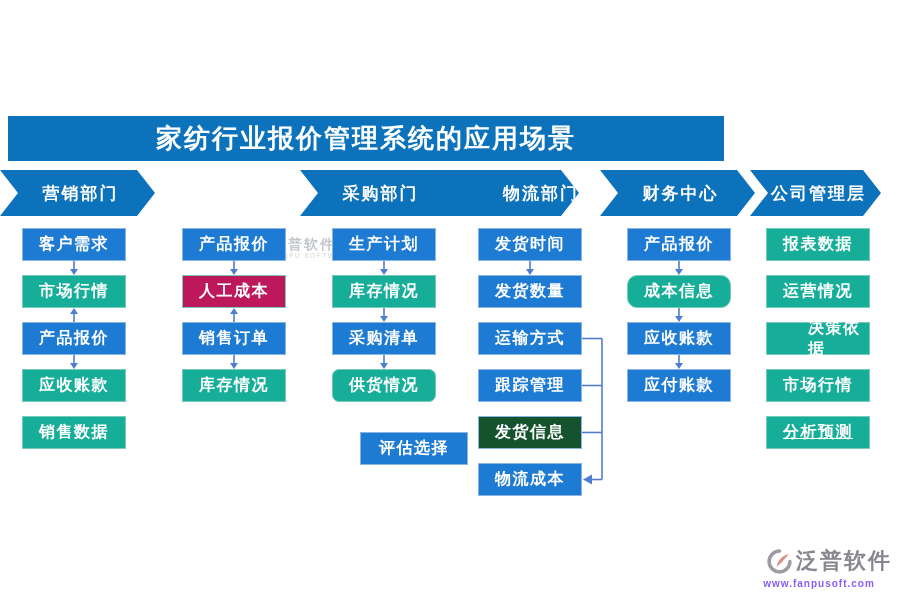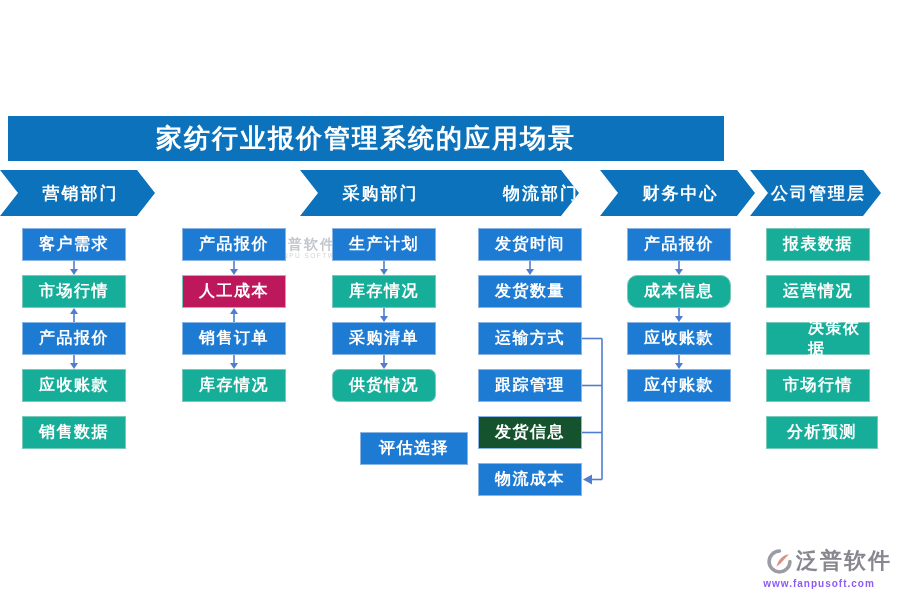--- a/index.html
+++ b/index.html
@@ -170,14 +170,14 @@
       <line x1="6" y1="0" x2="6" y2="9" stroke="#4f7ed0" stroke-width="1.6"></line>
       <polygon points="2,8 10,8 6,14" fill="#4f7ed0"></polygon>
     </svg>
     <div class="chevron" style="left: 750px; width: 131px; background: rgb(11, 114, 187);">
       <span>公司管理层</span>
     </div>
     <div class="box" style="left: 766px; top: 228px; width: 104px; background: rgb(22, 174, 153); border-color: rgb(121, 201, 186);">报表数据</div>
     <div class="box" style="left: 766px; top: 275px; width: 104px; background: rgb(22, 174, 153); border-color: rgb(121, 201, 186);">运营情况</div>
     <div class="box" style="left: 766px; top: 322px; width: 104px; background: rgb(22, 174, 153); border-color: rgb(121, 201, 186); padding-left: 41px;">决策依据</div>
     <div class="box" style="left: 766px; top: 369px; width: 104px; background: rgb(22, 174, 153); border-color: rgb(121, 201, 186);">市场行情</div>
-    <div class="box" style="left: 766px; top: 416px; width: 112px; background: rgb(22, 174, 153); border-color: rgb(121, 201, 186);">分析预测</div>
+    <div class="box" style="left: 766px; top: 416px; width: 104px; background: rgb(22, 174, 153); border-color: rgb(121, 201, 186); text-decoration: underline;">分析预测</div>
   </div>
 
 </body></html>

